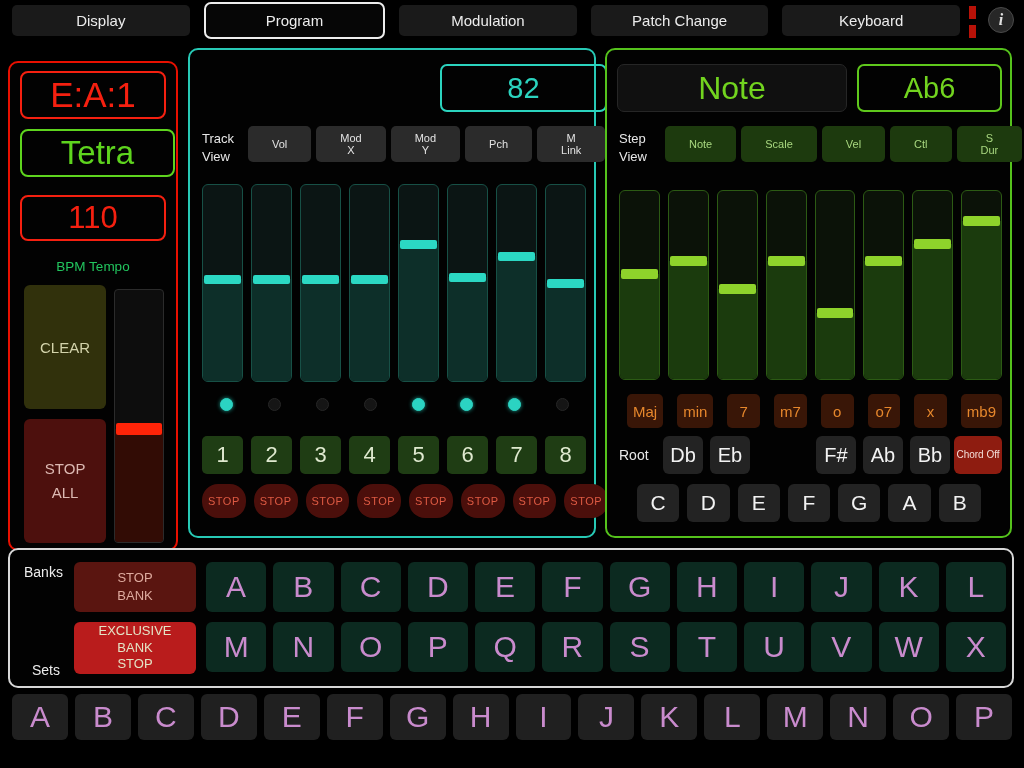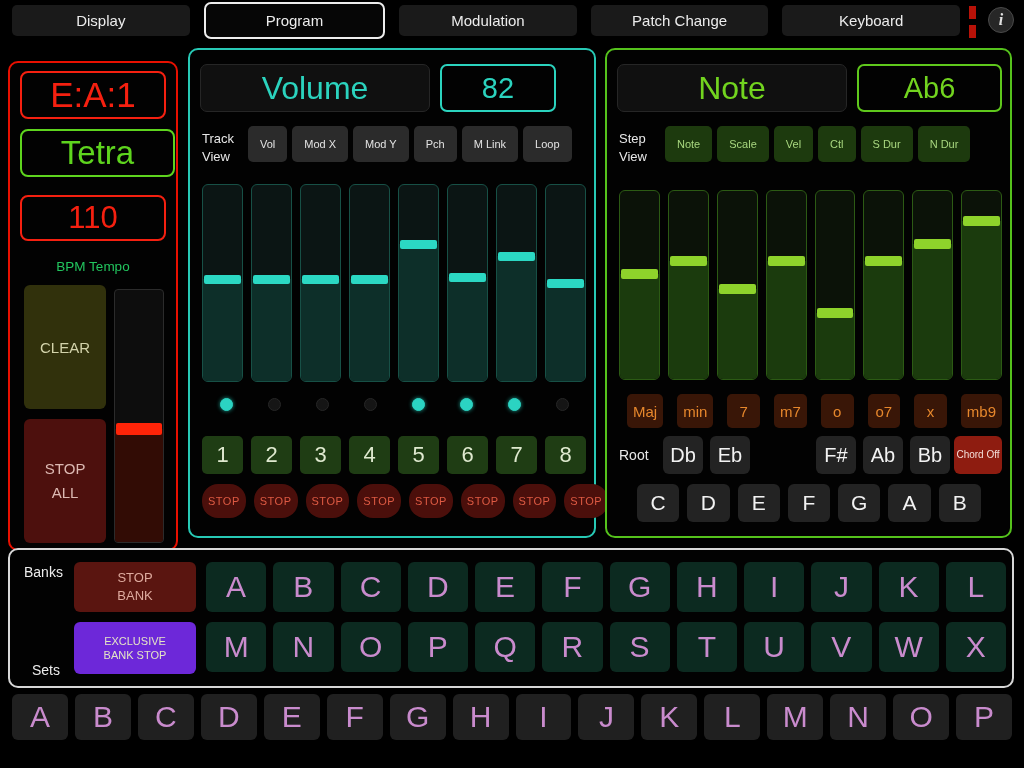--- a/index.html
+++ b/index.html
@@ -24,26 +24,26 @@
   .bpm-label{position:absolute;left:0;top:196px;width:166px;text-align:center;color:#22c55e;font-size:13.5px;}
   .clear-btn{position:absolute;left:14px;top:222px;width:82px;height:124px;background:#31310c;border-radius:6px;color:#d3d3ab;font-size:15px;display:flex;align-items:center;justify-content:center;}
   .stop-all-btn{position:absolute;left:14px;top:356px;width:82px;height:124px;background:#4d100d;border-radius:6px;color:#dcb9b2;font-size:15px;display:flex;align-items:center;justify-content:center;text-align:center;line-height:1.6;padding:0 24px;box-sizing:border-box;}
   .tempo-slider{position:absolute;left:104px;top:226px;width:50px;height:254px;background:#0d0d0d;border:1px solid #2b2b2b;border-radius:4px;box-sizing:border-box;}
   .tempo-fill{position:absolute;left:0;right:0;bottom:0;background:#320c05;border-radius:0 0 3px 3px;}
   .tempo-handle{position:absolute;left:1px;right:1px;height:12px;background:#ff2408;border-radius:2px;}
   
   .title-box{position:absolute;left:10px;top:14px;width:230px;height:48px;background:#101010;border:1px solid #262626;border-radius:7px;display:flex;align-items:center;justify-content:center;font-size:32px;box-sizing:border-box;}
   .value-box{position:absolute;top:14px;height:48px;border-radius:7px;display:flex;align-items:center;justify-content:center;font-size:29px;box-sizing:border-box;}
   .mid-panel .title-box{color:#2bd3be;}
-  .mid-panel .value-box{left:250px;width:116px;border:2px solid #2bd3be;color:#2bd3be;}
+  .mid-panel .value-box{left:250px;width:167px;border:2px solid #2bd3be;color:#2bd3be;}
   .right-panel .title-box{color:#72d41f;}
   .right-panel .value-box{left:250px;width:145px;border:2px solid #5fc81c;color:#72d41f;}
   .view-label{position:absolute;left:12px;top:80px;width:46px;color:#e8e8e8;font-size:13px;line-height:1.35;}
   .view-row{position:absolute;left:58px;top:76px;height:36px;display:flex;gap:5px;}
-  .view-btn{height:36px;padding:0 12px;border-radius:5px;font-size:11px;display:flex;align-items:center;justify-content:center;border:0;font-family:inherit;}
+  .view-btn{height:36px;padding:0 24px;border-radius:5px;font-size:11px;display:flex;align-items:center;justify-content:center;border:0;font-family:inherit;}
   .teal-view{background:#2b2b2b;color:#e3e3e3;}
   .green-view{background:#1d3a0e;color:#a8d77f;}
   .faders{position:absolute;display:flex;gap:8px;}
   .mid-panel .faders{left:12px;top:134px;width:384px;height:198px;}
   .right-panel .faders{left:12px;top:140px;width:383px;height:190px;}
   .fader{flex:1;position:relative;border-radius:6px;box-sizing:border-box;}
   .fader-fill{position:absolute;left:0;right:0;bottom:0;border-radius:0 0 5px 5px;}
   .fader-handle{position:absolute;left:1px;right:1px;border-radius:2px;}
   .fader.teal{background:#0b1514;border:1px solid #175046;}
   .fader.teal .fader-fill{background:#0d2f29;}
@@ -66,21 +66,21 @@
   .keys{display:flex;gap:7px;}
   .key-btn{width:40px;height:38px;background:#232323;border-radius:6px;color:#f2f2f2;font-size:20px;display:flex;align-items:center;justify-content:center;border:0;font-family:inherit;}
   .spacer{flex:1;}
   .chord-off-btn{width:48px;height:38px;background:#8e1c10;border-radius:6px;color:#f3ddd8;font-size:10px;display:flex;align-items:center;justify-content:center;text-align:center;line-height:1.15;padding:2px;box-sizing:border-box;border:0;font-family:inherit;}
   .naturals-row{position:absolute;left:30px;top:434px;width:344px;height:38px;display:flex;gap:8px;}
   .naturals-row .key-btn{flex:1;width:auto;height:38px;font-size:21px;}
   
   .banks-label{position:absolute;left:14px;top:14px;color:#ececec;font-size:14px;}
   .sets-label{position:absolute;left:22px;top:112px;color:#ececec;font-size:14px;}
   .stop-bank-btn{position:absolute;left:64px;top:12px;width:122px;height:50px;background:#5a1510;border-radius:6px;color:#dfab9f;font-size:13px;display:flex;align-items:center;justify-content:center;text-align:center;line-height:1.35;padding:0 30px;box-sizing:border-box;border:0;font-family:inherit;}
-  .exclusive-btn{position:absolute;left:64px;top:72px;width:122px;height:52px;background:#6d28d9;border-radius:6px;color:#e4e4c6;font-size:11px;display:flex;align-items:center;justify-content:center;text-align:center;line-height:1.3;padding:0 26px;box-sizing:border-box;border:0;font-family:inherit;}
+  .exclusive-btn{position:absolute;left:64px;top:72px;width:122px;height:52px;background:#b91c1c;border-radius:6px;color:#e4e4c6;font-size:13px;display:flex;align-items:center;justify-content:center;text-align:center;line-height:1.3;padding:0 26px;box-sizing:border-box;border:0;font-family:inherit;}
   .bank-row{position:absolute;left:196px;width:800px;height:50px;display:flex;gap:7px;}
   .bank-row.r1{top:12px;}
   .bank-row.r2{top:72px;}
   .bank-btn{flex:1;background:#0c2a20;border-radius:6px;color:#c98bcd;font-size:30px;display:flex;align-items:center;justify-content:center;border:0;font-family:inherit;}
   .sets-row{position:absolute;left:12px;top:694px;width:1000px;height:46px;display:flex;gap:7px;}
   .set-btn{flex:1;background:#202020;border-radius:6px;color:#c98bcd;font-size:30px;display:flex;align-items:center;justify-content:center;border:0;font-family:inherit;}
 </style>
 </head>
 <body>
 
@@ -106,21 +106,20 @@
     <div class="bpm-label">BPM Tempo</div>
     <div class="clear-btn">CLEAR</div>
     <div class="tempo-slider">
       <div class="tempo-fill" id="tempo-fill" style="height: 45%;"></div>
       <div class="tempo-handle" id="tempo-handle" style="bottom: calc(45% - 6px);"></div>
     </div>
     <div class="stop-all-btn">STOP ALL</div>
   </div>
 
   <div class="panel mid-panel">
-    <div class="title-box">Volume</div>
     <div class="value-box">82</div>
     <div class="view-label">Track View</div>
     <div class="view-row" id="track-view-buttons">
         <button class="view-btn teal-view">Vol</button>
         <button class="view-btn teal-view">Mod X</button>
         <button class="view-btn teal-view">Mod Y</button>
         <button class="view-btn teal-view">Pch</button>
         <button class="view-btn teal-view">M Link</button>
         <button class="view-btn teal-view">Loop</button>
       </div>

